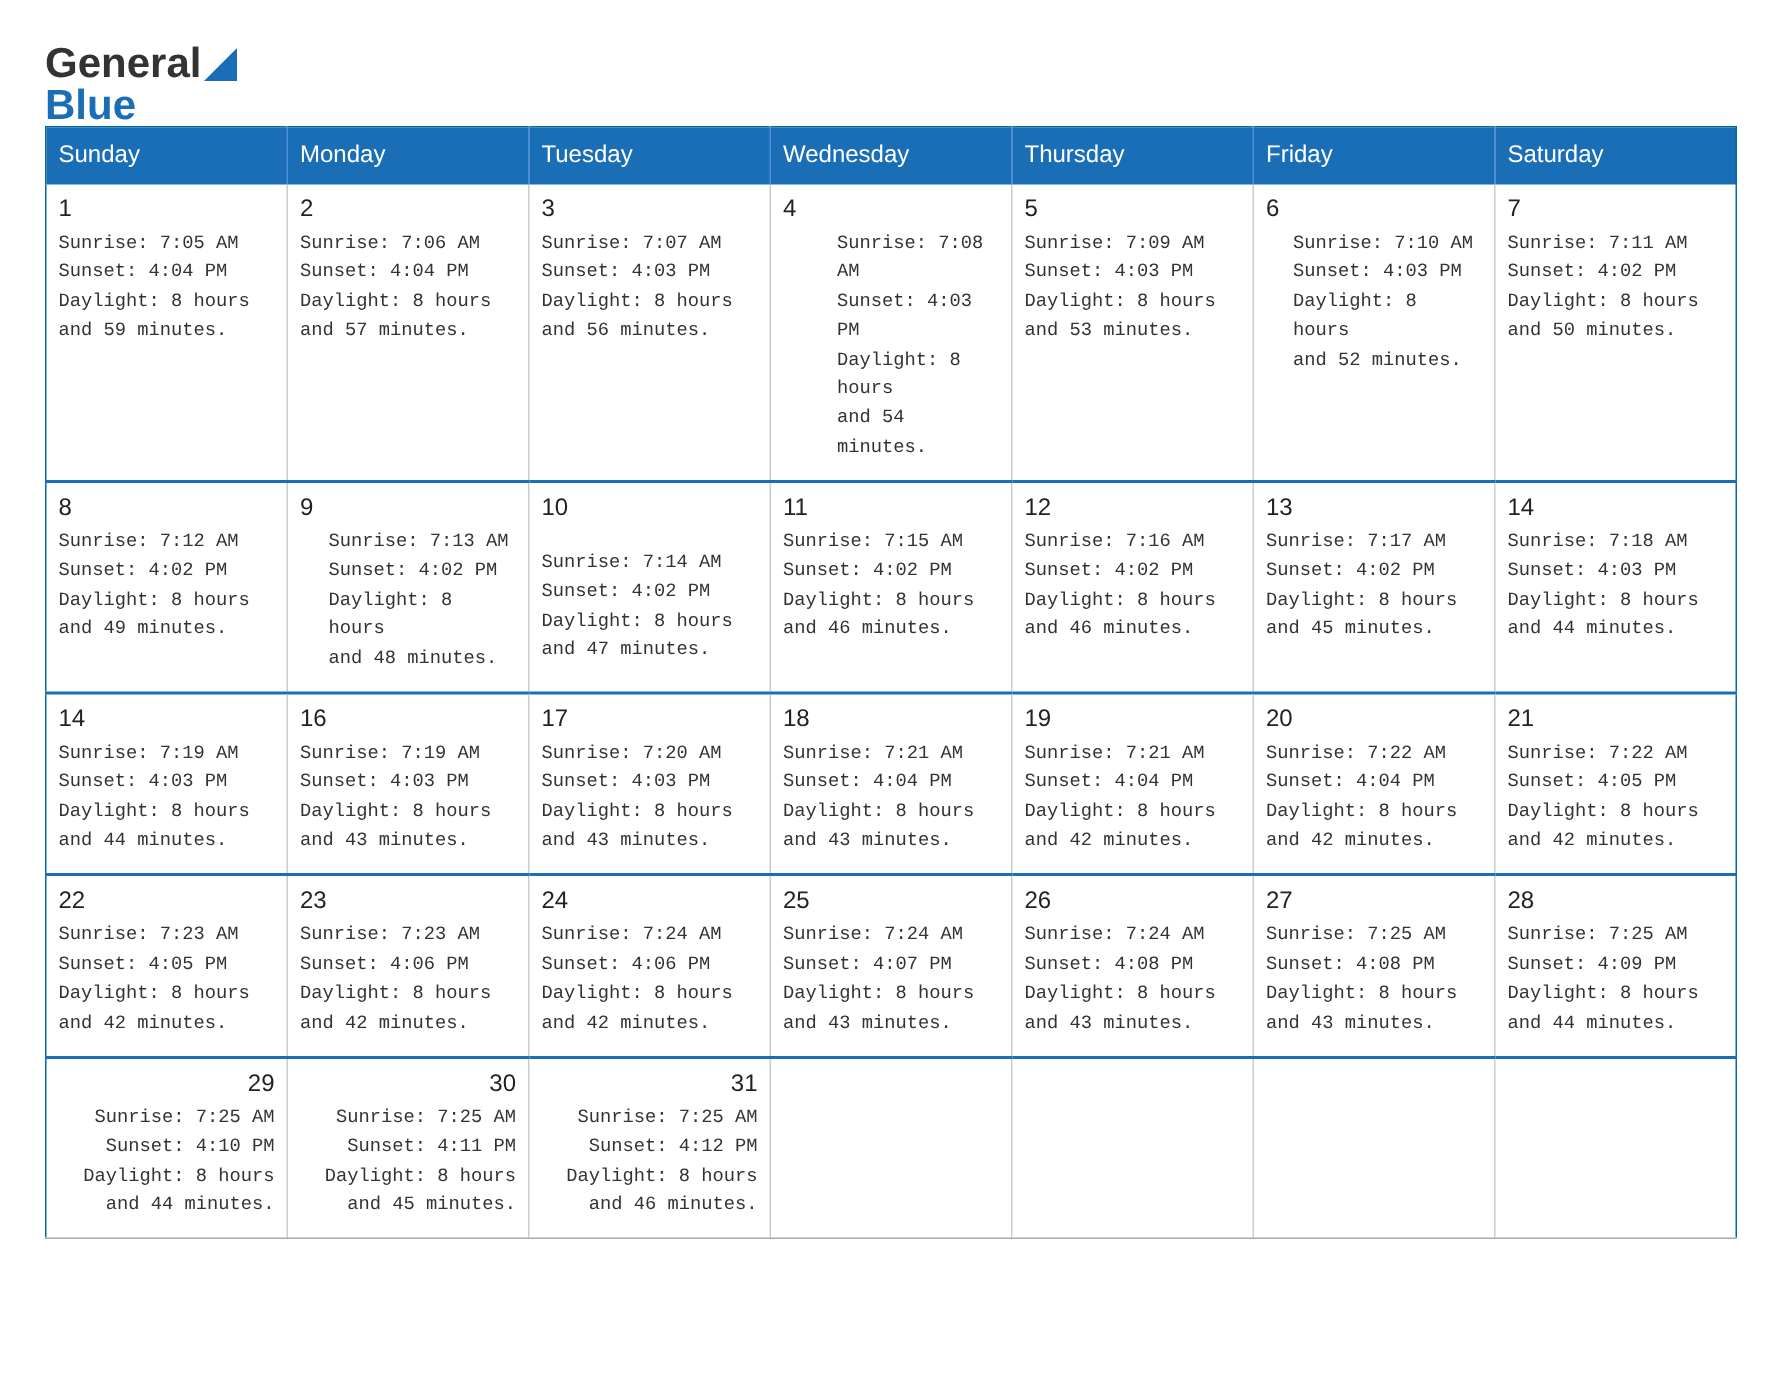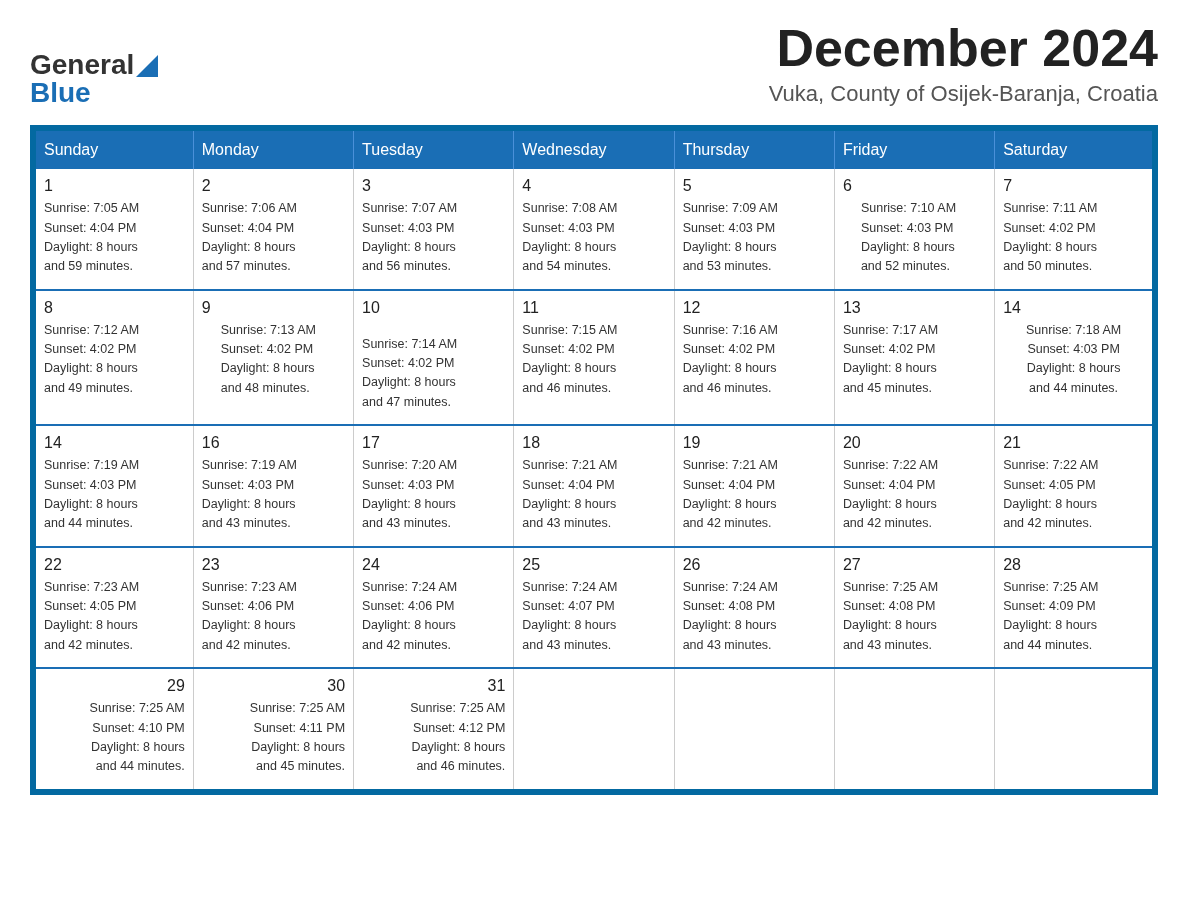--- a/index.html
+++ b/index.html
@@ -6,22 +6,21 @@
     body {
       font-family: Arial, sans-serif;
       background: #fff;
       width: 1188px;
       min-height: 918px;
       padding: 20px 30px;
     }
     .header-area {
       display: flex;
       justify-content: space-between;
-      align-items: flex-end;
-      margin-bottom: 18px;
+      align-items: center;
     }
     .logo {
       display: flex;
       flex-direction: column;
       align-items: flex-start;
       margin-top: 8px;
     }
     .logo-general {
       font-size: 28px;
       font-weight: bold;
@@ -48,21 +47,21 @@
       line-height: 1.1;
     }
     .location-title {
       font-size: 22px;
       color: #555;
       margin-top: 4px;
     }
     .calendar-table {
       width: 100%;
       border-collapse: collapse;
-      border: 6px solid #0369a1;
+      border: 1px solid #0369a1;
     }
     .calendar-table th {
       background-color: #1a6eb5;
       color: #fff;
       font-size: 16px;
       font-weight: normal;
       padding: 10px 8px;
       text-align: left;
       border-right: 1px solid #4a90d9;
     }
@@ -91,42 +90,39 @@
       font-size: 16px;
       font-weight: normal;
       color: #222;
       display: block;
       margin-bottom: 4px;
     }
     .day-info {
       font-size: 12.5px;
       color: #333;
       line-height: 1.55;
+      font-family: Liberation Mono, monospace;
     }
     .empty-cell {
       background: #fff;
     }
   </style>
 </head>
 <body>
 
 <div class="header-area">
   <div class="logo">
     <div class="logo-top-row">
       <span class="logo-general">General</span>
       <svg width="22" height="22" viewBox="0 0 22 22" style="margin-left:2px;margin-top:2px;">
         <polygon points="0,22 22,22 22,0" fill="#1a6eb5"></polygon>
       </svg>
     </div>
     <span class="logo-blue">Blue</span>
   </div>
-  <div class="title-area">
-    <div class="month-title">December 2024</div>
-    <div class="location-title">Vuka, County of Osijek-Baranja, Croatia</div>
-  </div>
 </div>
 
 <table class="calendar-table">
   <thead>
     <tr>
     <th>Sunday</th>
         <th>Monday</th>
         <th>Tuesday</th>
         <th>Wednesday</th>
         <th>Thursday</th>
@@ -152,21 +148,21 @@
         </td>
         <td>
           <span class="day-number">3</span>
           <div class="day-info" style="white-space: pre-line;">Sunrise: 7:07 AM
 Sunset: 4:03 PM
 Daylight: 8 hours
 and 56 minutes.</div>
         </td>
         <td>
           <span class="day-number">4</span>
-          <div class="day-info" style="white-space: pre-line;">Sunrise: 7:08 AM
+          <div class="day-info" style="white-space: pre-line; margin-left: 36px;">Sunrise: 7:08 AM
 Sunset: 4:03 PM
 Daylight: 8 hours
 and 54 minutes.</div>
         </td>
         <td>
           <span class="day-number">5</span>
           <div class="day-info" style="white-space: pre-line;">Sunrise: 7:09 AM
 Sunset: 4:03 PM
 Daylight: 8 hours
 and 53 minutes.</div>
@@ -224,21 +220,21 @@
         </td>
         <td>
           <span class="day-number">13</span>
           <div class="day-info" style="white-space: pre-line;">Sunrise: 7:17 AM
 Sunset: 4:02 PM
 Daylight: 8 hours
 and 45 minutes.</div>
         </td>
         <td>
           <span class="day-number">14</span>
-          <div class="day-info" style="white-space: pre-line; text-align: center;">Sunrise: 7:18 AM
+          <div class="day-info" style="white-space: pre-line;">Sunrise: 7:18 AM
 Sunset: 4:03 PM
 Daylight: 8 hours
 and 44 minutes.</div>
         </td>
       </tr>
       <tr>
         <td>
           <span class="day-number">14</span>
           <div class="day-info" style="white-space: pre-line;">Sunrise: 7:19 AM
 Sunset: 4:03 PM

